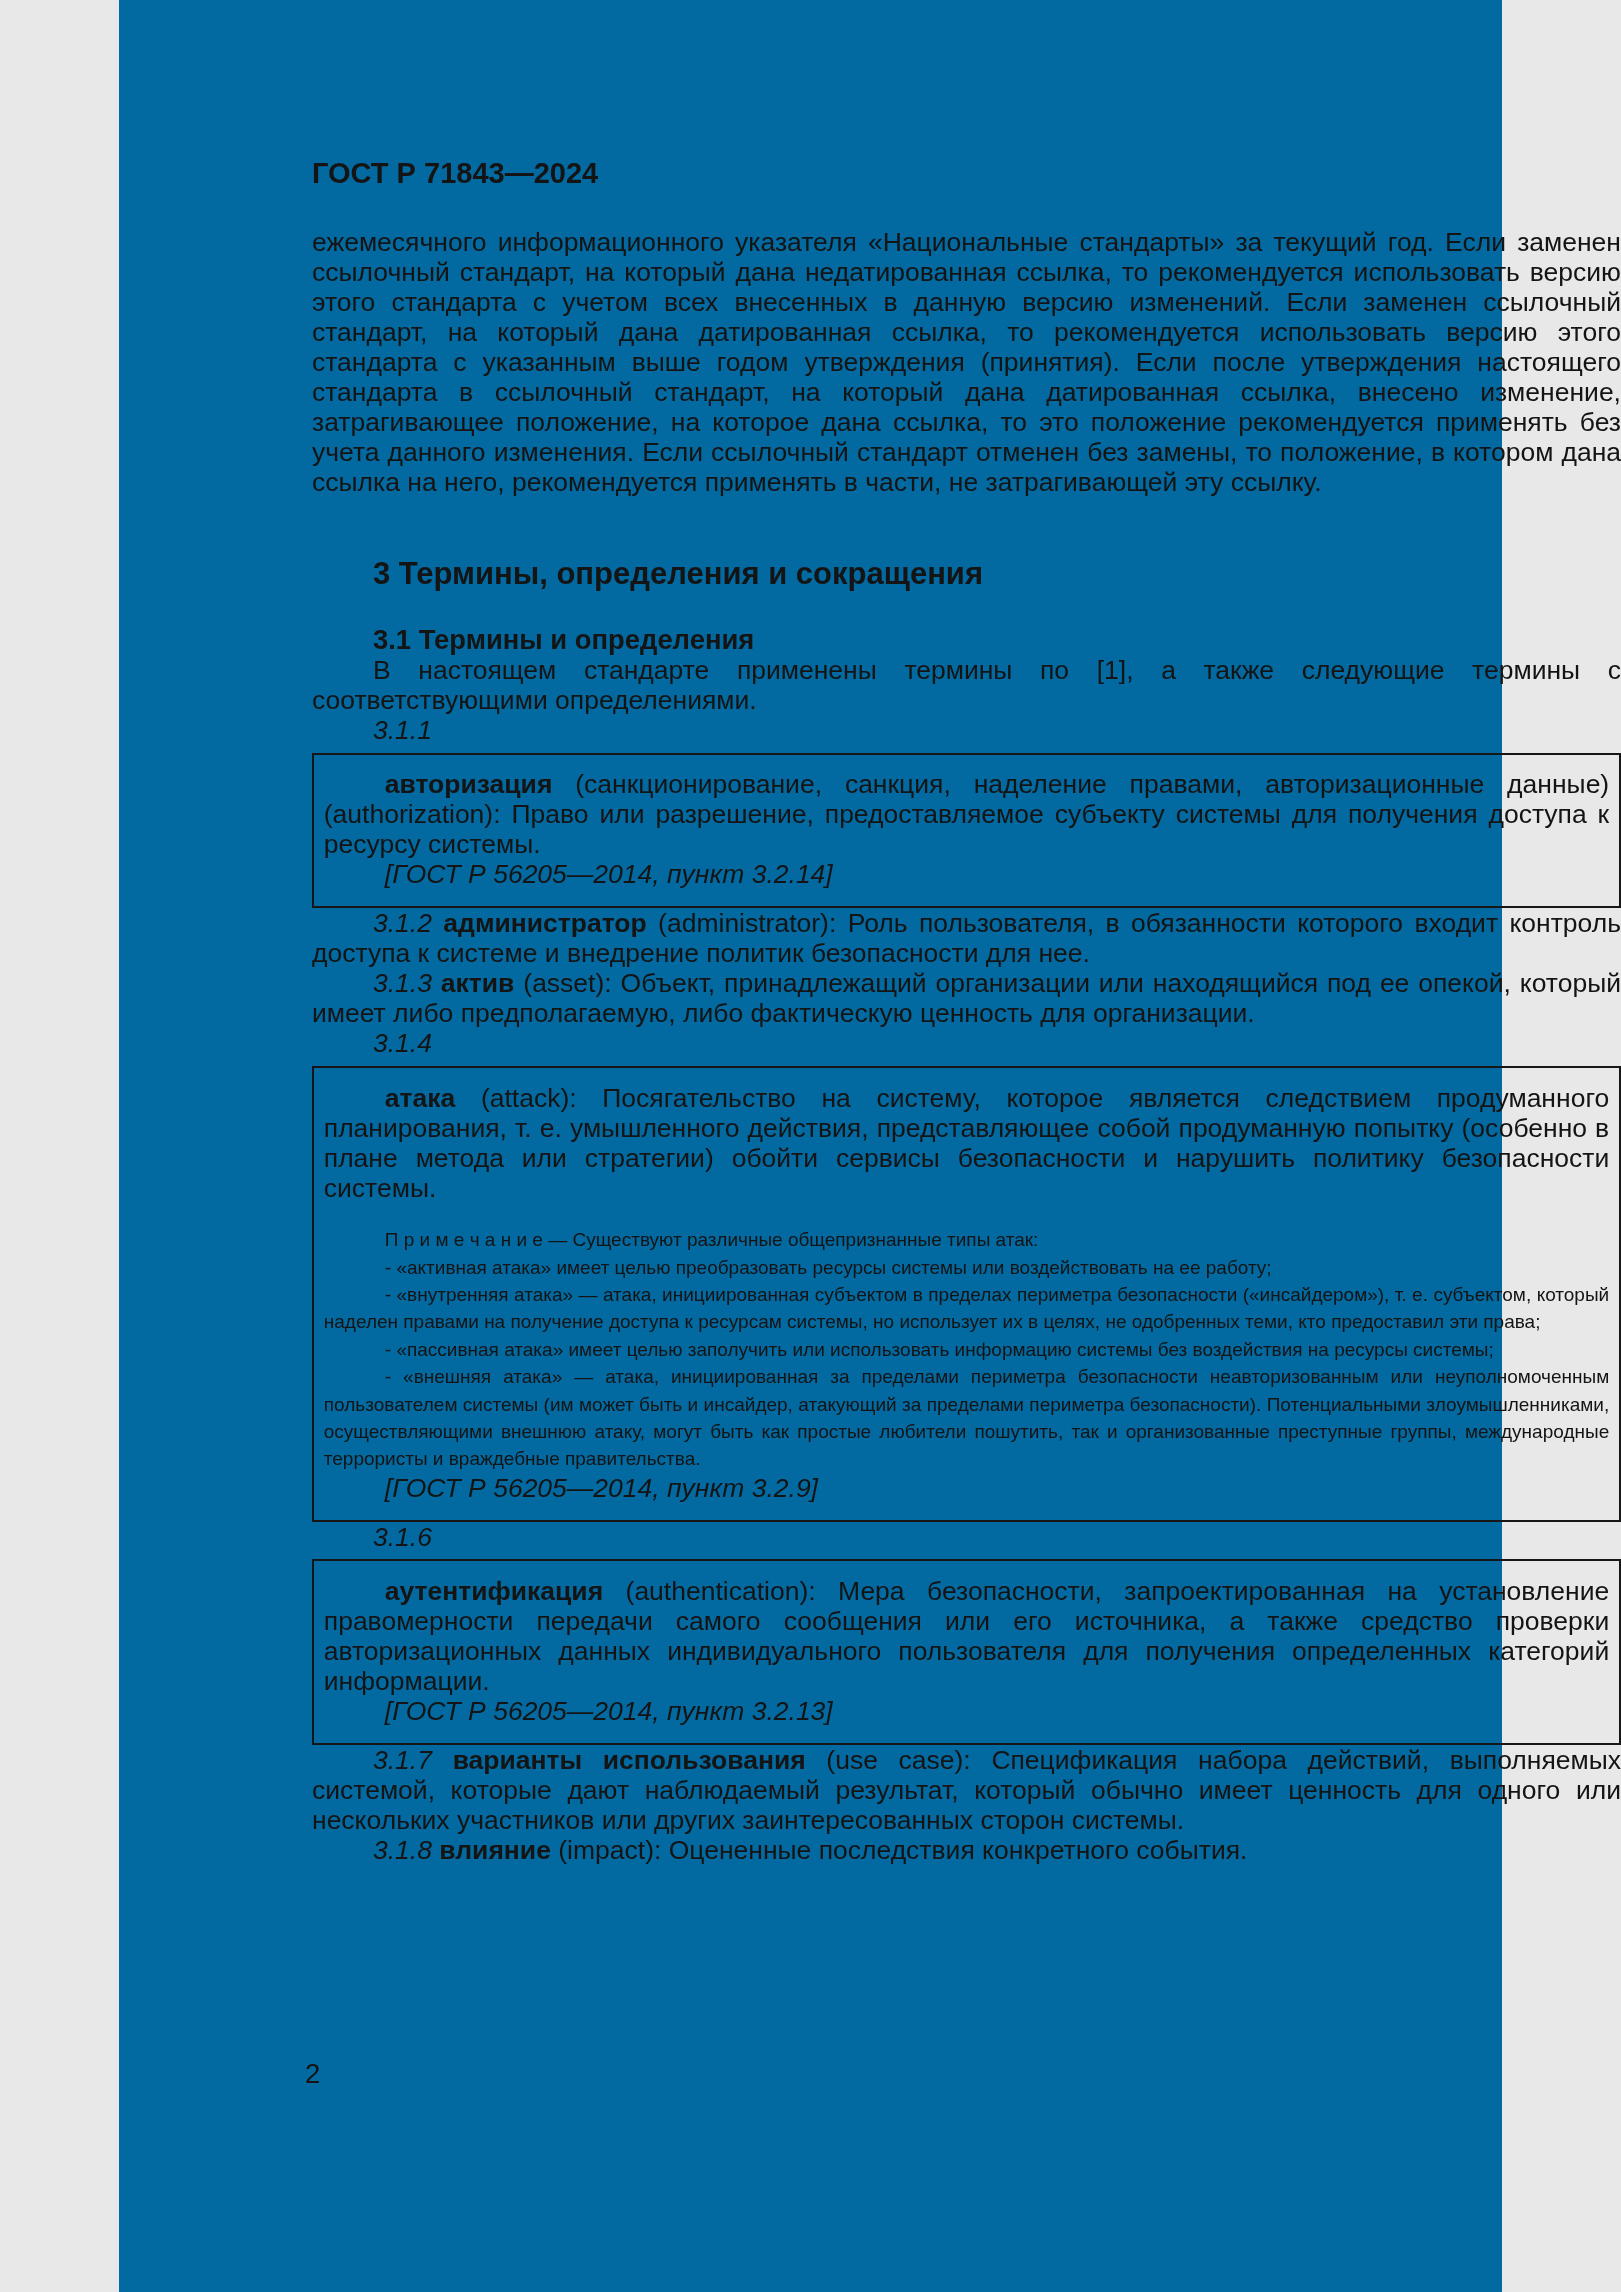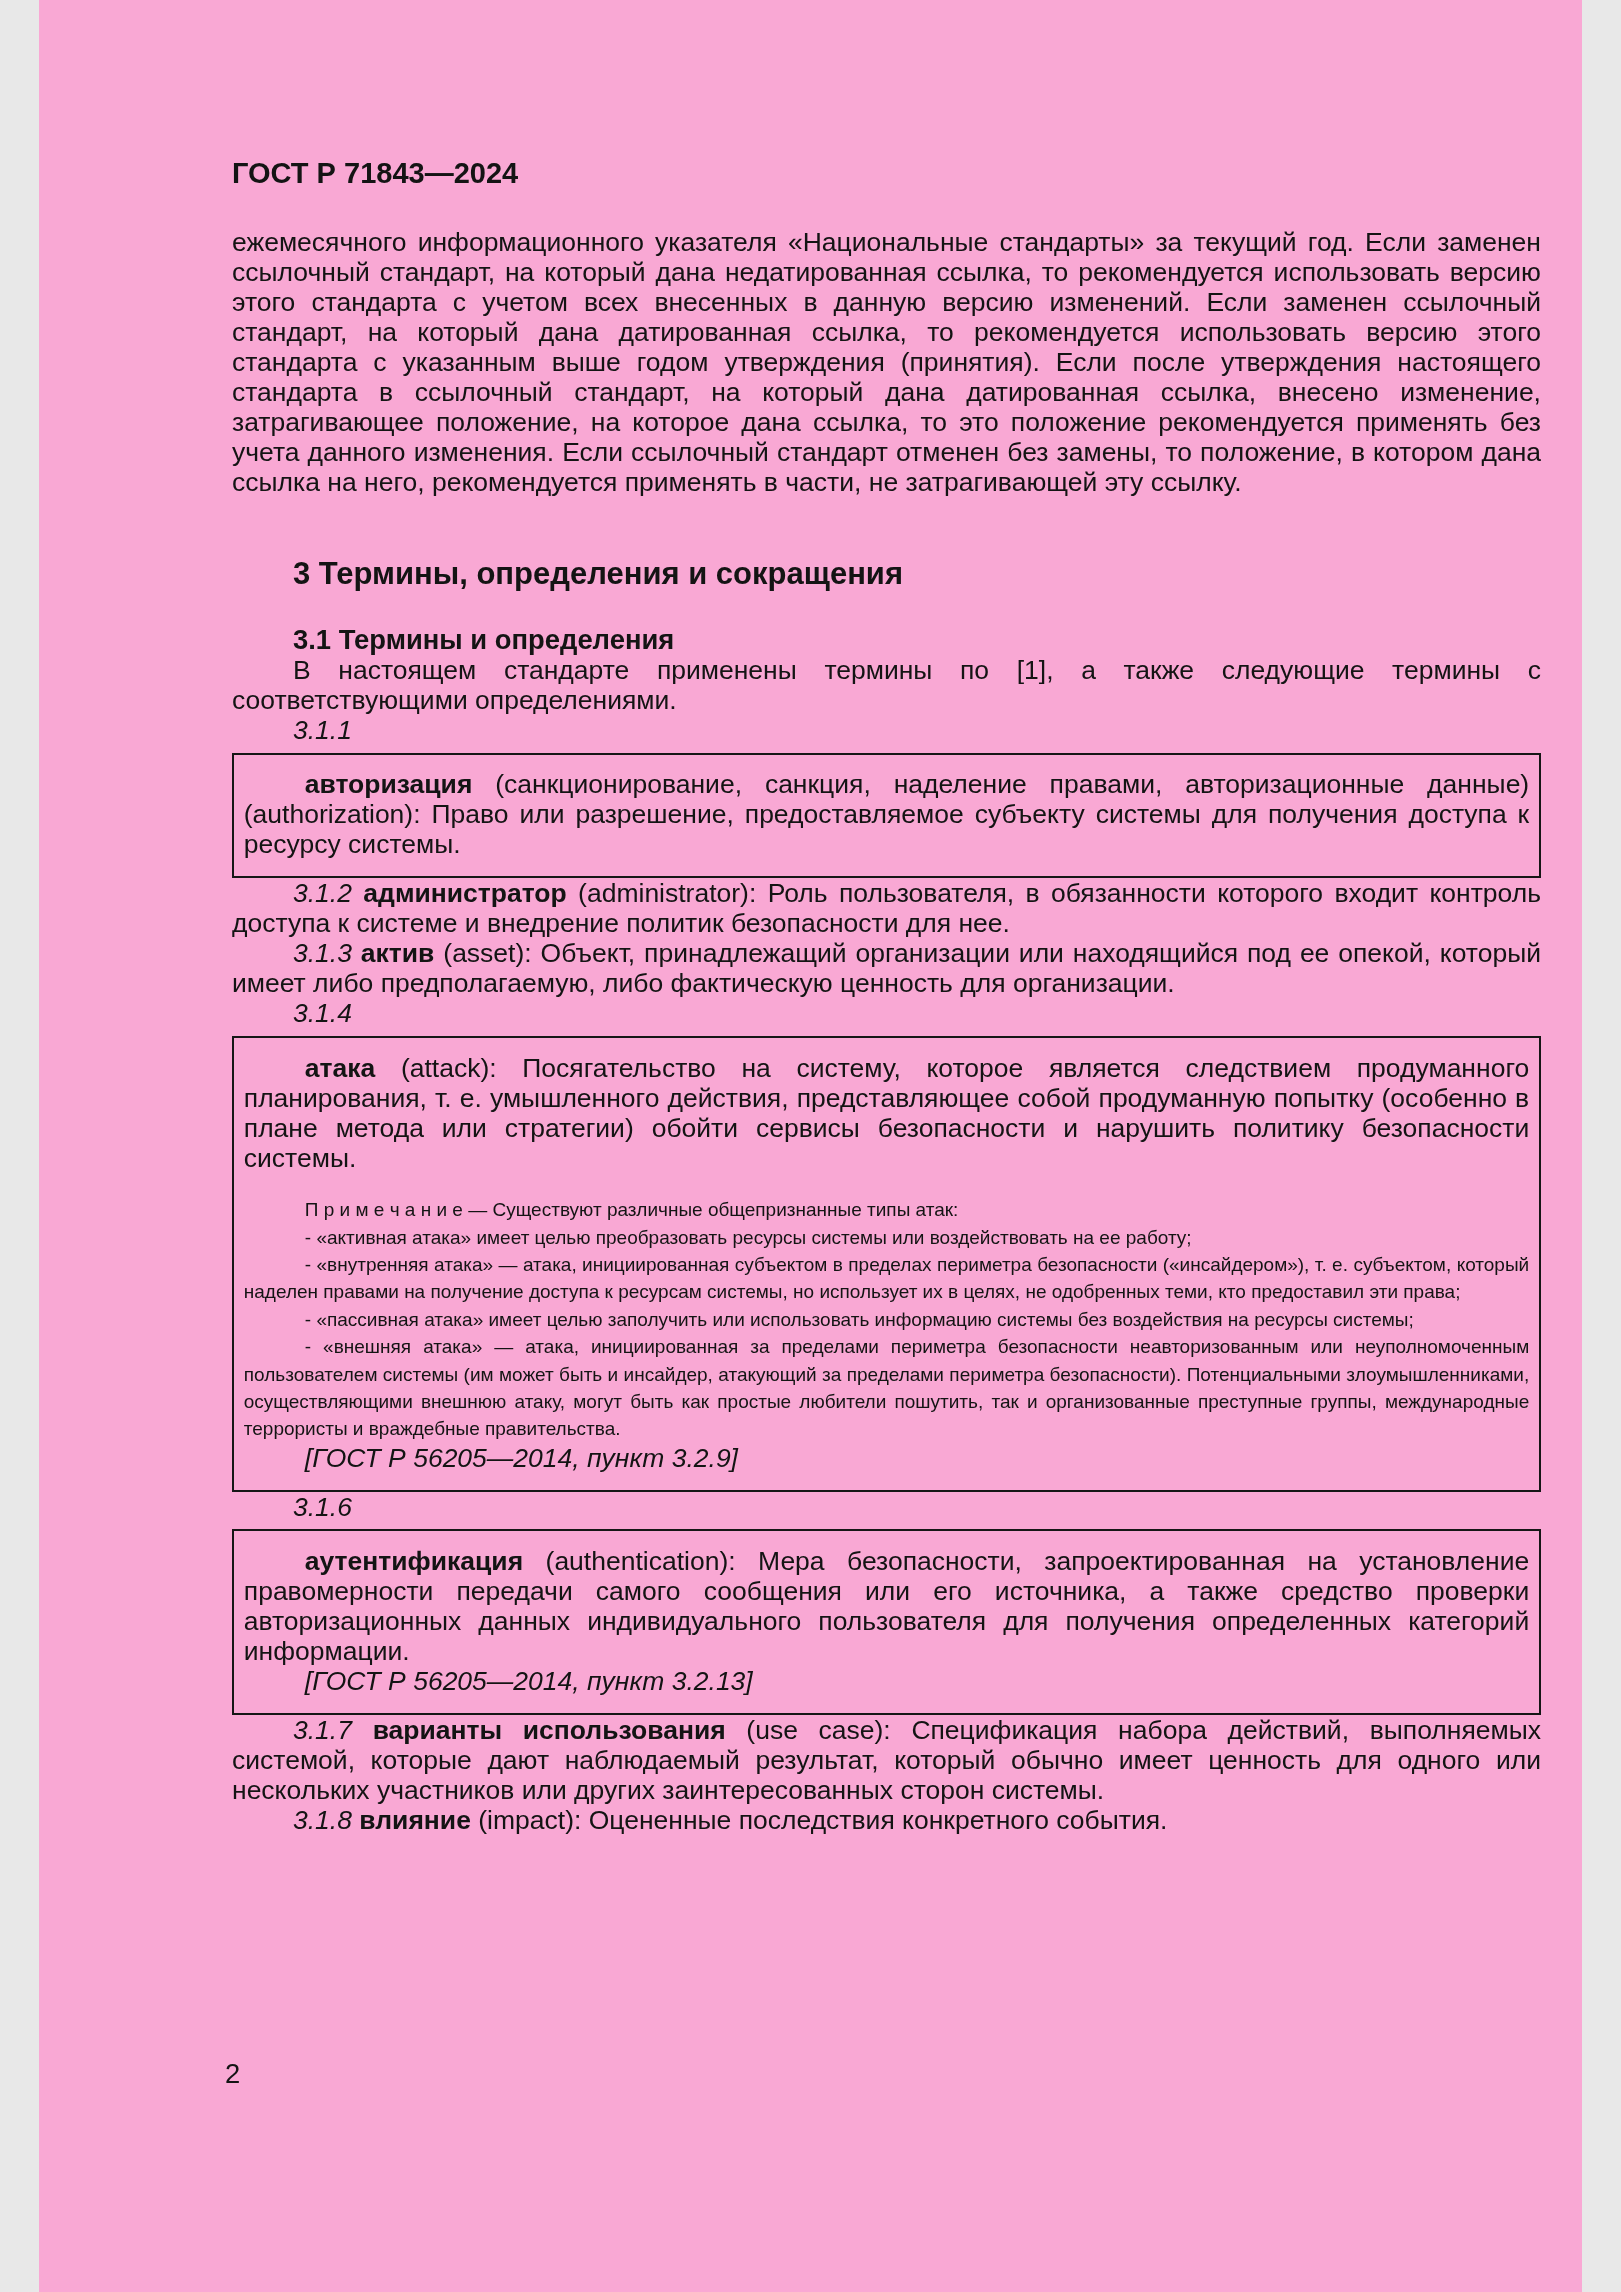--- a/index.html
+++ b/index.html
@@ -1,22 +1,23 @@
 <!DOCTYPE html>
 <html lang="ru"><head>
 <meta charset="utf-8">
 <style>
   html,body { margin:0; padding:0; background:#e8e8e8; }
   .page {
     position:relative;
-    width:1543px; height:2293px;
+    width:1354px; height:2293px;
     margin:0 auto;
-    background:#f9a8d4;
+    background:#0369a1;
     color:#141414;
     font-family:"Liberation Sans", sans-serif;
+    padding-left:29px;
   }
   .content {
     position:absolute;
     left:193px; top:157px;
     width:1309px;
   }
   .running-head {
     font-weight:bold;
     font-size:29px;
     line-height:33px;
@@ -84,20 +85,21 @@
 
     <div class="h1">3 Термины, определения и сокращения</div>
 
     <div class="h2">3.1 Термины и определения</div>
 
     <p class="body indent mt-intro">В настоящем стандарте применены термины по [1], а также следующие термины с соответствующими определениями.</p>
     <p class="body indent"><span class="num">3.1.1</span></p>
 
     <div class="term-box">
       <p class="body indent"><b class="term">авторизация</b><span> (санкционирование, санкция, наделение правами, авторизационные данные) (authorization): Право или разрешение, предоставляемое субъекту системы для получения доступа к ресурсу системы.</span></p>
+      <p class="body source">[ГОСТ Р 56205—2014, пункт 3.2.14]</p>
     </div>
 
     <p class="body indent def-gap"><span class="num">3.1.2 </span><b class="term">администратор</b><span> (administrator): Роль пользователя, в обязанности которого входит контроль доступа к системе и внедрение политик безопасности для нее.</span></p>
 
     <p class="body indent"><span class="num">3.1.3 </span><b class="term">актив</b><span> (asset): Объект, принадлежащий организации или находящийся под ее опекой, который имеет либо предполагаемую, либо фактическую ценность для организации.</span></p>
 
     <p class="body indent"><span class="num">3.1.4</span></p>
 
     <div class="term-box">
       <p class="body indent"><b class="term">атака</b><span> (attack): Посягательство на систему, которое является следствием продуманного планирования, т. е. умышленного действия, представляющее собой продуманную попытку (особенно в плане метода или стратегии) обойти сервисы безопасности и нарушить политику безопасности системы.</span></p>

